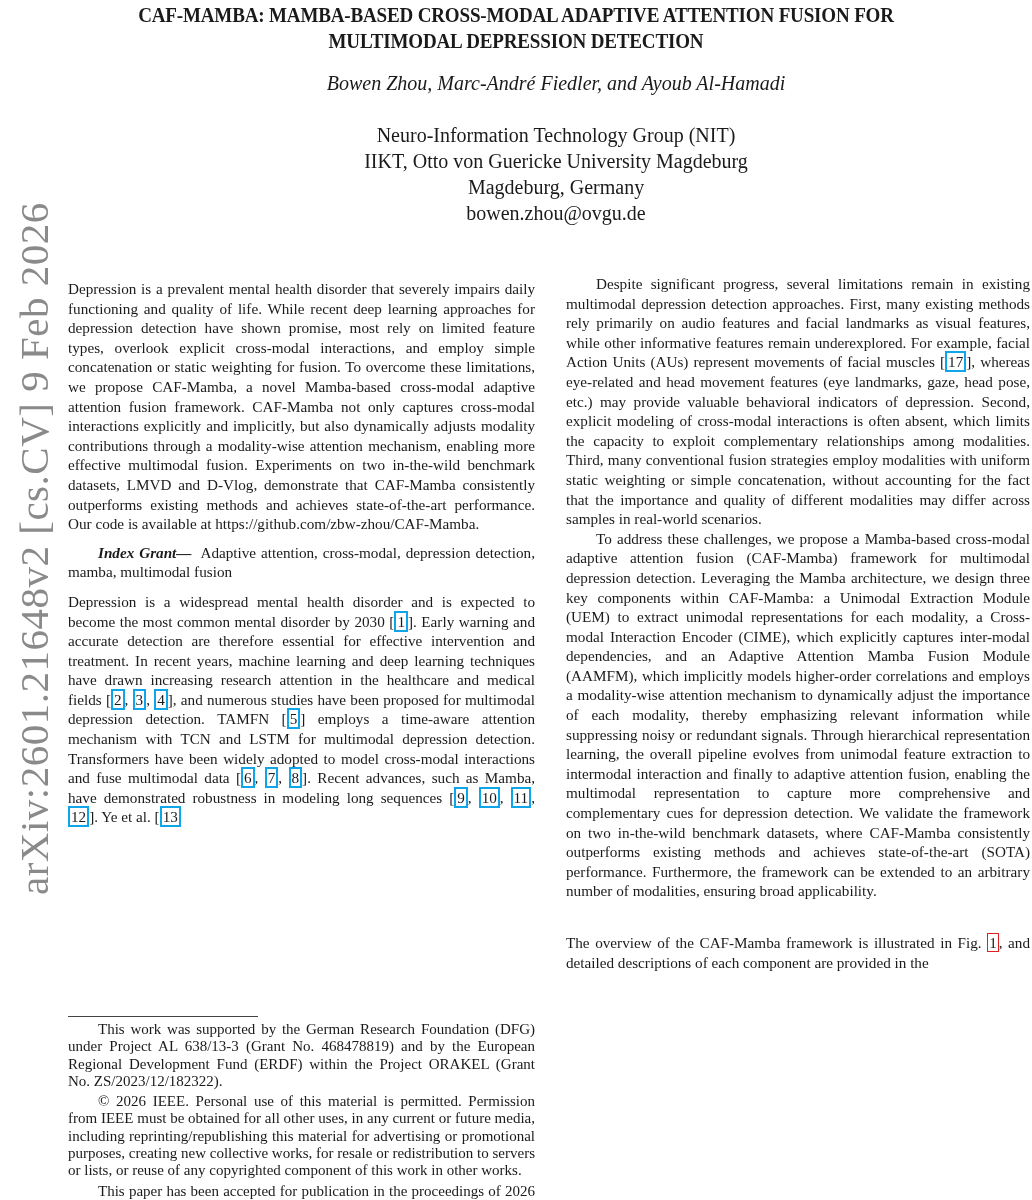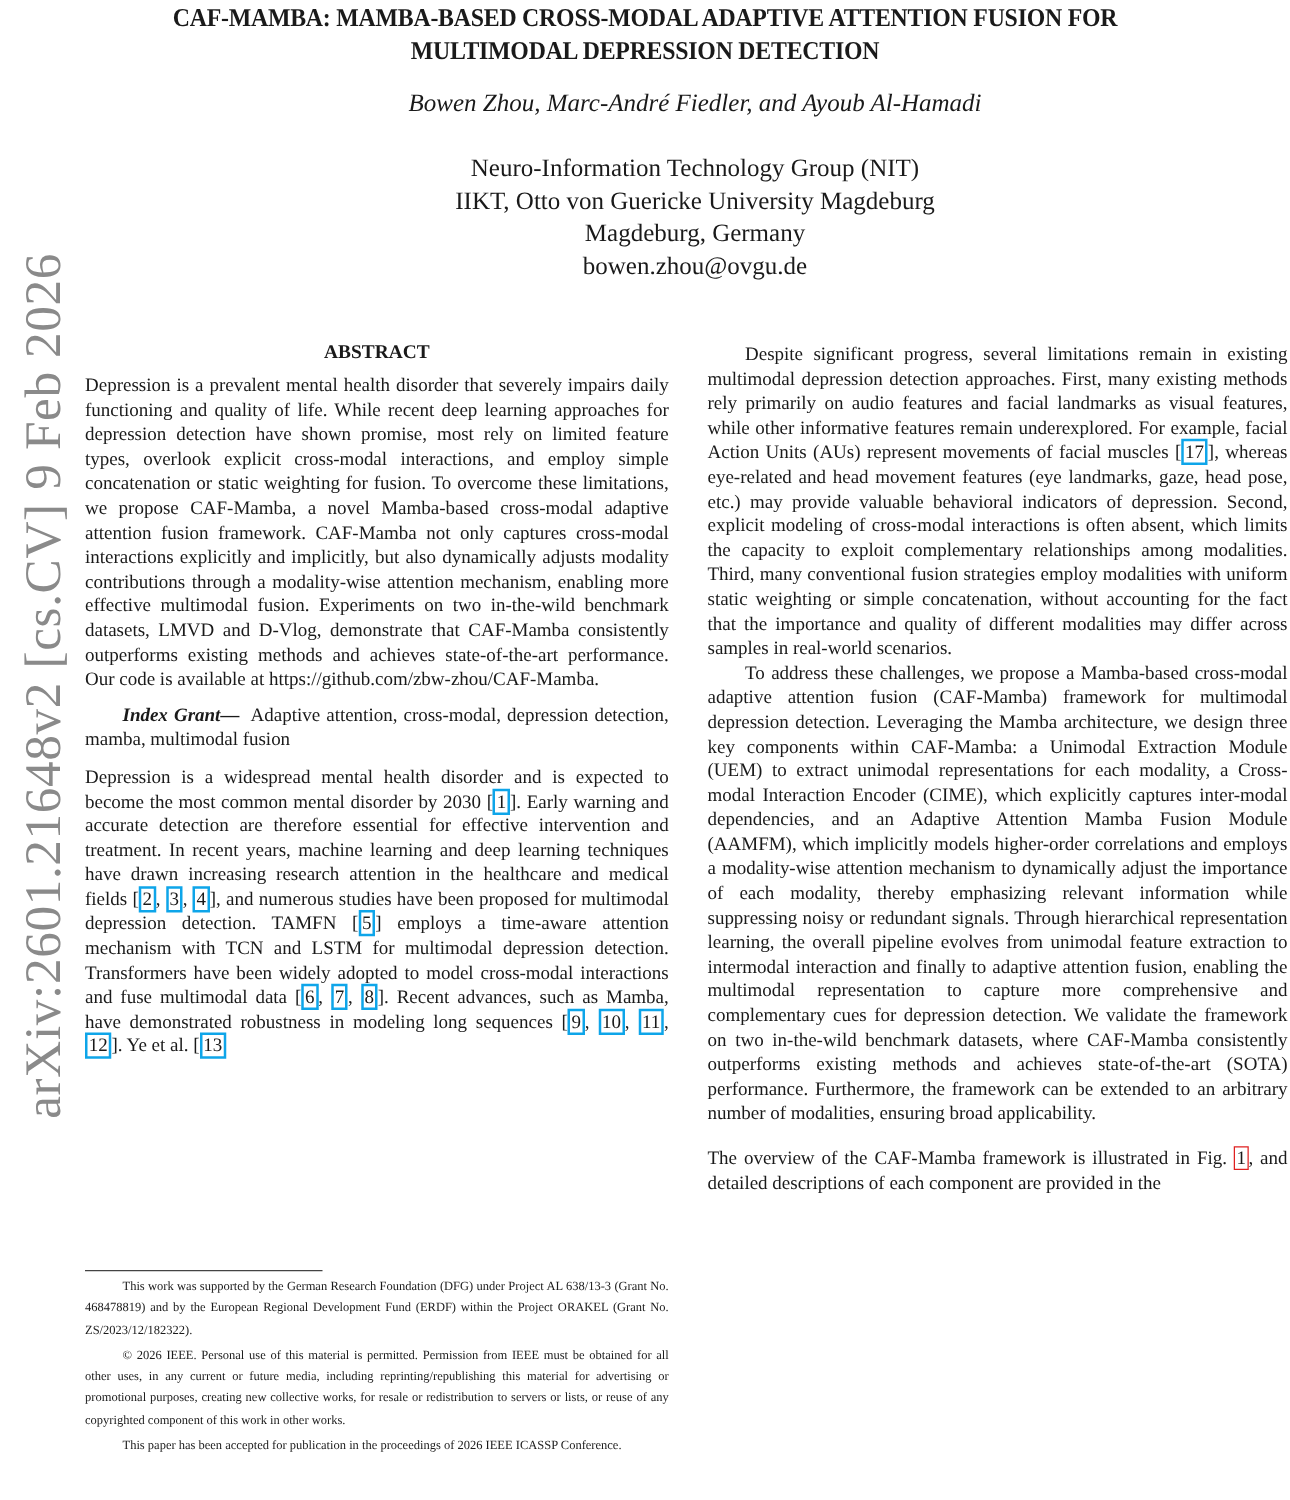--- a/index.html
+++ b/index.html
@@ -32,21 +32,21 @@
   .col-right { left: 566px; width: 464px; top: 274px; }
   .sec-h {
     text-align: center; font-weight: bold; font-size: 15.5px; margin: 0; line-height: 20px;
   }
   p { margin: 0; }
   .indent { text-indent: 30px; }
   .cite { border: 2px solid #0ea5e9; padding: 0 1px; }
   .cite-red { border: 1px solid #e02020; padding: 0 1px; }
   .b { font-weight: normal; }
   .footrule { width: 190px; border-top: 1px solid #444; margin: 0; }
-  .foot { font-size: 10px; line-height: 17.3px; text-align: justify; }
+  .foot { font-size: 15px; line-height: 17.3px; text-align: justify; }
 </style>
 </head>
 <body>
 
 <div class="title">
   <div>CAF-MAMBA: MAMBA-BASED CROSS-MODAL ADAPTIVE ATTENTION FUSION FOR</div>
   <div>MULTIMODAL DEPRESSION DETECTION</div>
 </div>
 
 <div class="authors">Bowen Zhou, Marc-André Fiedler, and Ayoub Al-Hamadi</div>
@@ -54,32 +54,31 @@
 <div class="affil">
   <div>Neuro-Information Technology Group (NIT)</div>
   <div>IIKT, Otto von Guericke University Magdeburg</div>
   <div>Magdeburg, Germany</div>
   <div>bowen.zhou@ovgu.de</div>
 </div>
 
 <div class="stamp">arXiv:2601.21648v2  [cs.CV]  9 Feb 2026</div>
 
 <div class="col col-left">
-  <h3 class="sec-h">ABSTRACT</h3>
   <p style="margin-top:7px;">Depression is a prevalent mental health disorder that severely impairs daily functioning and quality of life. While recent deep learning approaches for depression detection have shown promise, most rely on limited feature types, overlook explicit cross-modal interactions, and employ simple concatenation or static weighting for fusion. To overcome these limitations, we propose CAF-Mamba, a novel Mamba-based cross-modal adaptive attention fusion framework.  CAF-Mamba not only captures cross-modal interactions explicitly and implicitly, but also dynamically adjusts modality contributions through a modality-wise attention mechanism, enabling more effective multimodal fusion.  Experiments on two in-the-wild benchmark datasets, LMVD and D-Vlog, demonstrate that CAF-Mamba consistently outperforms existing methods and achieves state-of-the-art performance.  Our code is available at https://github.com/zbw-zhou/CAF-Mamba.</p>
   <p class="indent" style="margin-top:9px;"><b><i>Index Grant—</i></b>&nbsp; <span>Adaptive attention, cross-modal, depression detection, mamba, multimodal fusion</span></p>
 
   <p style="margin-top:10px;"><span>Depression is a widespread mental health disorder and is expected to become the most common mental disorder by 2030 [</span><span class="cite">1</span><span>].  Early warning and accurate detection are therefore essential for effective intervention and treatment.  In recent years, machine learning and deep learning techniques have drawn increasing research attention in the healthcare and medical fields [</span><span class="cite">2</span><span>, </span><span class="cite">3</span><span>, </span><span class="cite">4</span><span>], and numerous studies have been proposed for multimodal depression detection. TAMFN [</span><span class="cite">5</span><span>] employs a time-aware attention mechanism with TCN and LSTM for multimodal depression detection. Transformers have been widely adopted to model cross-modal interactions and fuse multimodal data [</span><span class="cite">6</span><span>, </span><span class="cite">7</span><span>, </span><span class="cite">8</span><span>].  Recent advances, such as Mamba, have demonstrated robustness in modeling long sequences [</span><span class="cite">9</span><span>, </span><span class="cite">10</span><span>, </span><span class="cite">11</span><span>, </span><span class="cite">12</span><span>]. Ye et al. [</span><span class="cite">13</span></p>
 
   <div style="position:absolute; top:744px; left:0; width:467px;">
     <div class="footrule"></div>
     <p class="foot indent" style="margin-top:4px;">This work was supported by the German Research Foundation (DFG) under Project AL 638/13-3 (Grant No.  468478819) and by the European Regional Development Fund (ERDF) within the Project ORAKEL (Grant No. ZS/2023/12/182322).</p>
     <p class="foot indent" style="margin-top:3px;">© 2026 IEEE. Personal use of this material is permitted.  Permission from IEEE must be obtained for all other uses, in any current or future media, including reprinting/republishing this material for advertising or promotional purposes, creating new collective works, for resale or redistribution to servers or lists, or reuse of any copyrighted component of this work in other works.</p>
     <p class="foot indent" style="margin-top:3px;">This paper has been accepted for publication in the proceedings of 2026 IEEE ICASSP Conference.</p>
   </div>
 </div>
 
 <div class="col col-right">
   <p class="indent"><span>Despite significant progress, several limitations remain in existing multimodal depression detection approaches. First, many existing methods rely primarily on audio features and facial landmarks as visual features, while other informative features remain underexplored. For example, facial Action Units (AUs) represent movements of facial muscles [</span><span class="cite">17</span><span>], whereas eye-related and head movement features (eye landmarks, gaze, head pose, etc.)  may provide valuable behavioral indicators of depression. Second, explicit modeling of cross-modal interactions is often absent, which limits the capacity to exploit complementary relationships among modalities. Third, many conventional fusion strategies employ modalities with uniform static weighting or simple concatenation, without accounting for the fact that the importance and quality of different modalities may differ across samples in real-world scenarios.</span></p>
   <p class="indent"><span>To address these challenges, we propose a Mamba-based cross-modal adaptive attention fusion (</span><span class="b">CAF-Mamba</span><span>) framework for multimodal depression detection.  Leveraging the Mamba architecture, we design three key components within CAF-Mamba: a Unimodal Extraction Module (</span><span class="b">UEM</span><span>) to extract unimodal representations for each modality, a Cross-modal Interaction Encoder (</span><span class="b">CIME</span><span>), which </span><span class="b">explicitly</span><span> captures inter-modal dependencies, and an Adaptive Attention Mamba Fusion Module (</span><span class="b">AAMFM</span><span>), which </span><span class="b">implicitly</span><span> models higher-order correlations and employs a </span><span class="b">modality-wise attention mechanism</span><span> to dynamically adjust the importance of each modality, thereby emphasizing relevant information while suppressing noisy or redundant signals. Through hierarchical representation learning, the overall pipeline evolves from unimodal feature extraction to intermodal interaction and finally to adaptive attention fusion, enabling the multimodal representation to capture more comprehensive and complementary cues for depression detection. We validate the framework on two in-the-wild benchmark datasets, where CAF-Mamba consistently outperforms existing methods and achieves state-of-the-art (SOTA) performance.  Furthermore, the framework can be extended to an arbitrary number of modalities, ensuring broad applicability.</span></p>
 
-  <p style="margin-top:16px;"><span>The overview of the CAF-Mamba framework is illustrated in Fig. </span><span class="cite-red">1</span><span>, and detailed descriptions of each component are provided in the</span></p>
+  <p style="margin-top:32px;"><span>The overview of the CAF-Mamba framework is illustrated in Fig. </span><span class="cite-red">1</span><span>, and detailed descriptions of each component are provided in the</span></p>
 </div>
 
 </body></html>

